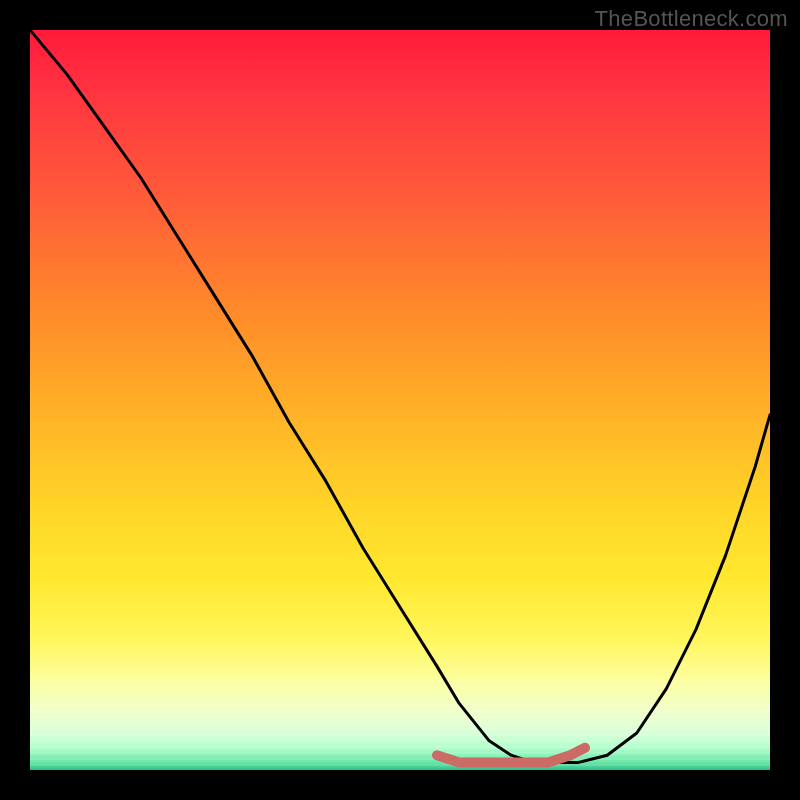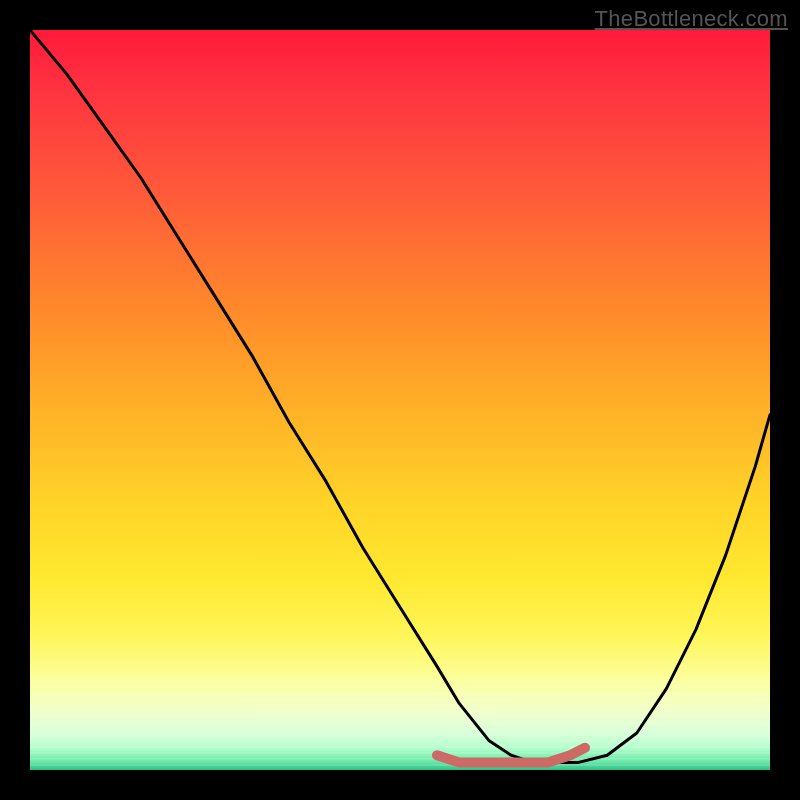--- a/index.html
+++ b/index.html
@@ -19,21 +19,20 @@
   }
   .attribution {
     position: absolute;
     top: 6px;
     right: 12px;
     color: #555;
     font-size: 22px;
     font-weight: 500;
     letter-spacing: 0.3px;
     z-index: 50;
-    text-decoration: underline;
   }
   .plot-area {
     position: absolute;
     left: 30px;
     top: 30px;
     width: 740px;
     height: 740px;
     overflow: hidden;
   }
   

